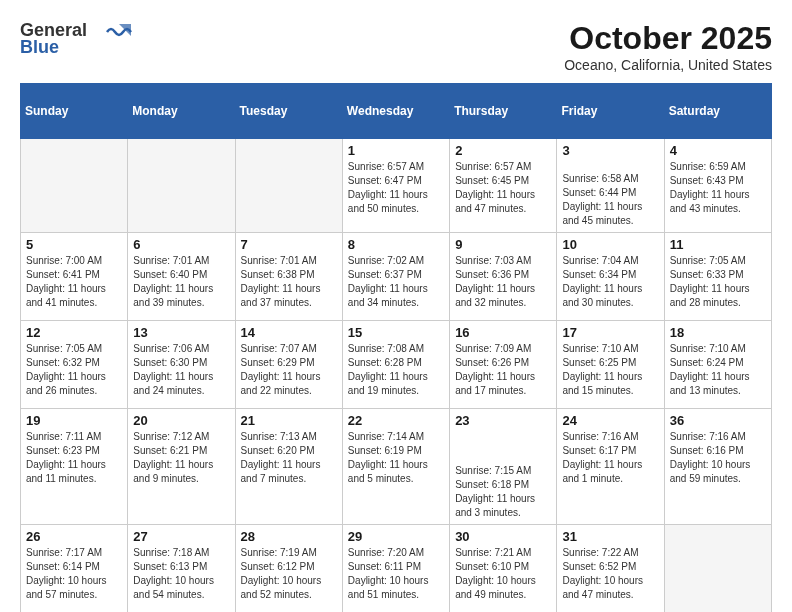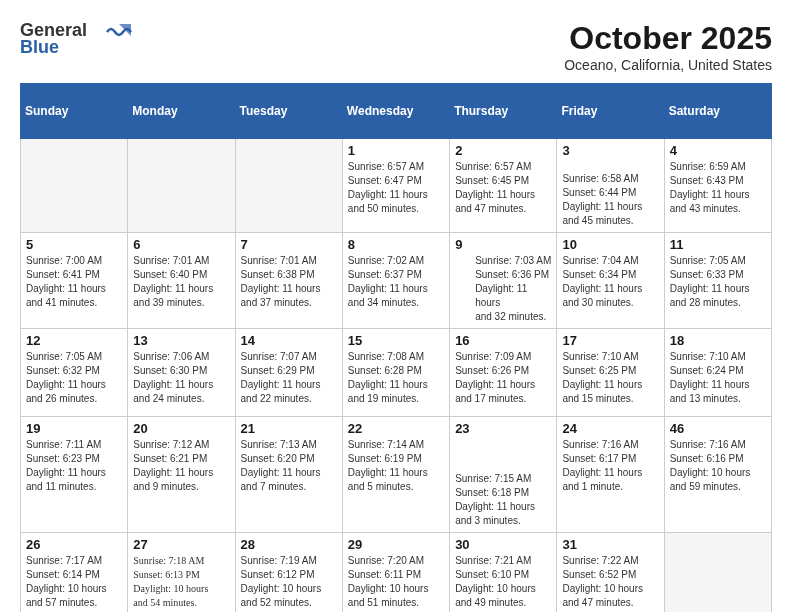--- a/index.html
+++ b/index.html
@@ -164,21 +164,21 @@
         </td>
         <td>
           <div class="day-num">8</div>
           <div class="day-info" style="white-space: pre-line;">Sunrise: 7:02 AM
 Sunset: 6:37 PM
 Daylight: 11 hours
 and 34 minutes.</div>
         </td>
         <td>
           <div class="day-num">9</div>
-          <div class="day-info" style="white-space: pre-line; margin-left: 20px;">Sunrise: 7:03 AM
+          <div class="day-info" style="white-space: pre-line;">Sunrise: 7:03 AM
 Sunset: 6:36 PM
 Daylight: 11 hours
 and 32 minutes.</div>
         </td>
         <td>
           <div class="day-num">10</div>
           <div class="day-info" style="white-space: pre-line;">Sunrise: 7:04 AM
 Sunset: 6:34 PM
 Daylight: 11 hours
 and 30 minutes.</div>
@@ -279,38 +279,38 @@
 and 3 minutes.</div>
         </td>
         <td>
           <div class="day-num">24</div>
           <div class="day-info" style="white-space: pre-line;">Sunrise: 7:16 AM
 Sunset: 6:17 PM
 Daylight: 11 hours
 and 1 minute.</div>
         </td>
         <td>
-          <div class="day-num">46</div>
+          <div class="day-num">36</div>
           <div class="day-info" style="white-space: pre-line;">Sunrise: 7:16 AM
 Sunset: 6:16 PM
 Daylight: 10 hours
 and 59 minutes.</div>
         </td>
       </tr>
       <tr>
         <td>
           <div class="day-num">26</div>
           <div class="day-info" style="white-space: pre-line;">Sunrise: 7:17 AM
 Sunset: 6:14 PM
 Daylight: 10 hours
 and 57 minutes.</div>
         </td>
         <td>
           <div class="day-num">27</div>
-          <div class="day-info" style="white-space: pre-line; font-family: Liberation Serif, serif;">Sunrise: 7:18 AM
+          <div class="day-info" style="white-space: pre-line;">Sunrise: 7:18 AM
 Sunset: 6:13 PM
 Daylight: 10 hours
 and 54 minutes.</div>
         </td>
         <td>
           <div class="day-num">28</div>
           <div class="day-info" style="white-space: pre-line;">Sunrise: 7:19 AM
 Sunset: 6:12 PM
 Daylight: 10 hours
 and 52 minutes.</div>

